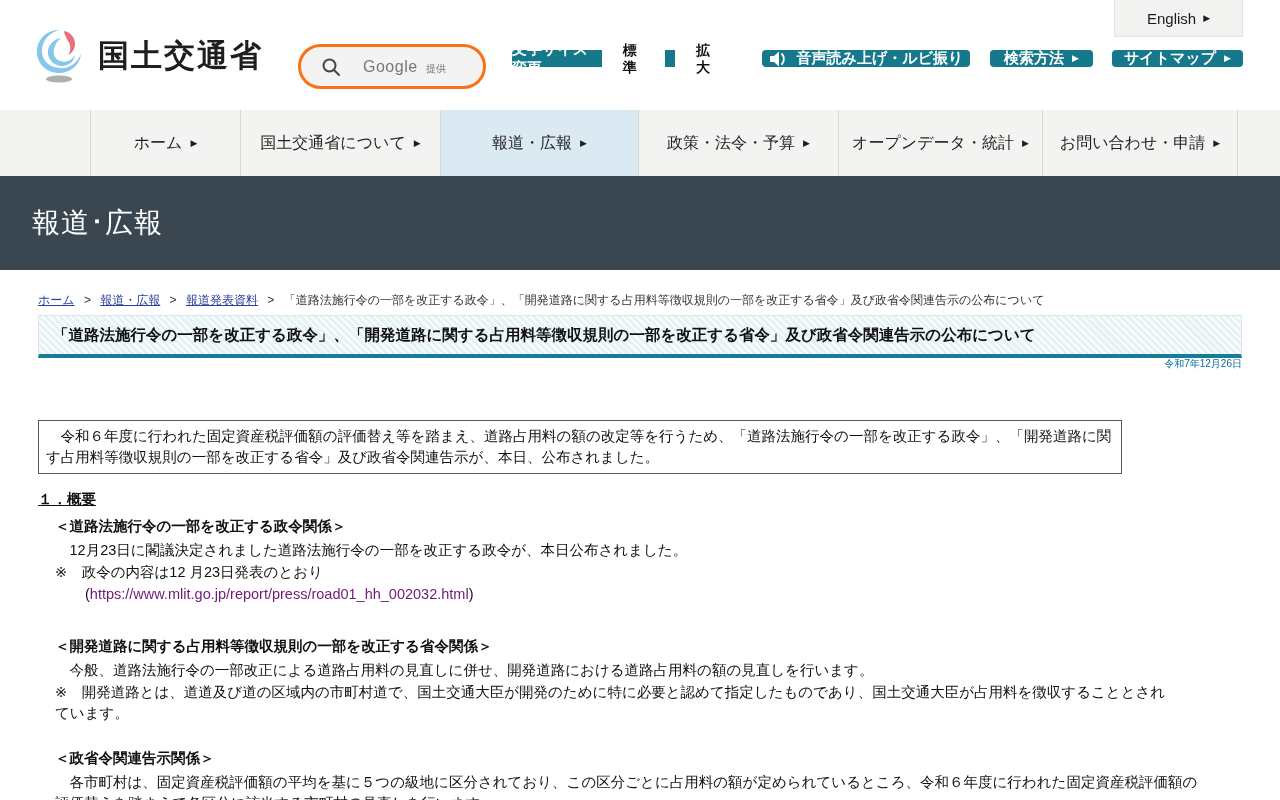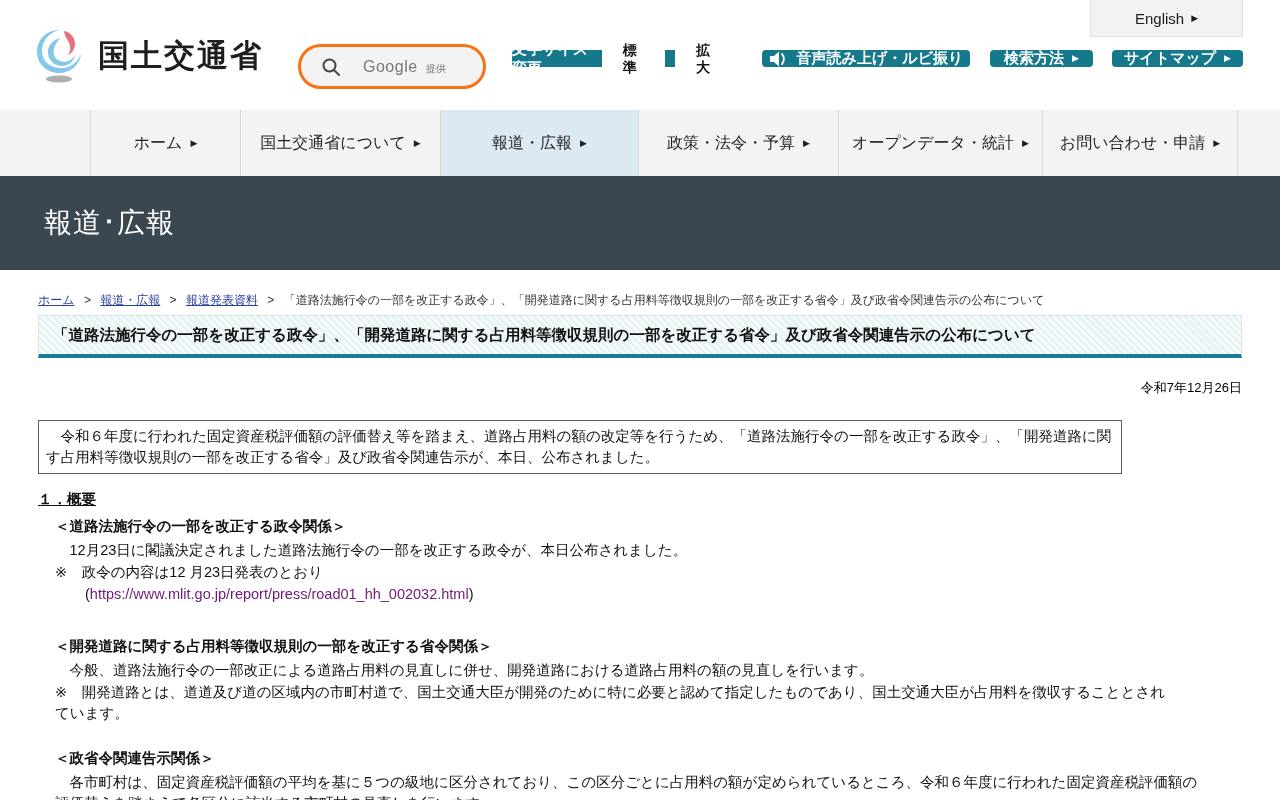--- a/index.html
+++ b/index.html
@@ -5,21 +5,21 @@
   * { box-sizing: border-box; margin: 0; padding: 0; }
   html,body { width:1280px; height:800px; }
   body {
     font-family: "Liberation Sans", "DejaVu Sans", sans-serif;
     background:#ffffff; color:#222; overflow:hidden; position:relative;
   }
 
   
   .top-header { position:relative; height:110px; background:#fff; }
   .english-btn {
-    position:absolute; top:0; right:37px; width:153px; height:37px;
+    position:absolute; top:0; right:37px; width:129px; height:37px;
     background:#f2f2f1; border:1px solid #e3e3e2; border-top:none;
     display:flex; align-items:center; justify-content:center; gap:7px;
     font-size:15px; color:#1b1b1b; cursor:pointer;
   }
   .tri { font-size:9px; color:#1b1b1b; line-height:1; }
   .teal-btn .tri, .tts-btn .tri { color:#fff; }
 
   .logo { position:absolute; left:34px; top:28px; display:flex; align-items:center; gap:12px; }
   .logo-text { font-size:31px; font-weight:bold; color:#1e1e1e; letter-spacing:2px; }
 
@@ -52,38 +52,38 @@
     font-size:16px; color:#1e1e1e; border-left:1px solid #d8d8d5; cursor:pointer;
   }
   .gnav-item:last-child { border-right:1px solid #d8d8d5; }
   .gnav-item.active { background:#dbe9f3; }
   .gnav .tri { color:#1e1e1e; }
   .w1{width:150px}.w2{width:200px}.w3{width:198px}.w4{width:200px}.w5{width:204px}.w6{width:196px}
 
   
   .banner {
     position:absolute; top:176px; left:0; width:1280px; height:94px;
-    background:#3a4750; color:#fff; display:flex; align-items:center; padding-left:44px;
+    background:#3a4750; color:#fff; display:flex; align-items:center; padding-left:32px;
     font-size:28px; letter-spacing:1px;
   }
 
   
   .breadcrumb { position:absolute; top:292px; left:38px; width:1204px; font-size:12px; color:#333; white-space:nowrap; }
   .breadcrumb a { color:#2a3f9d; text-decoration:underline; cursor:pointer; }
   .bc-sep { margin:0 6px; color:#333; }
 
   
   .article-title {
     position:absolute; top:315px; left:38px; width:1204px; min-height:41px;
     background:repeating-linear-gradient(45deg,#e7f2f4 0px,#e7f2f4 3px,#f9fdfd 3px,#f9fdfd 5px);
     border:1px solid #d8e8ec; border-bottom:4px solid #177d96;
     font-size:15.5px; font-weight:bold; color:#111;
     padding:10px 14px 9px 14px; line-height:1.2;
   }
-  .date-line { position:absolute; top:379px; left:38px; width:1204px; text-align:right; font-size:13px; color:#000000; }
+  .date-line { position:absolute; top:357px; left:38px; width:1204px; text-align:right; font-size:10px; color:#0369a1; }
 
   .summary-box {
     position:absolute; top:420px; left:38px; width:1084px;
     border:1px solid #595959; padding:5px 7px; font-size:14.5px; line-height:21px; color:#111;
   }
 
   .content { position:absolute; top:489px; left:38px; width:1160px; font-size:14.5px; color:#111; line-height:21px; }
   .sec-heading { font-weight:bold; text-decoration:underline; font-size:14.5px; }
   .sub { margin-left:17px; }
   .sub-heading { font-weight:bold; margin-top:16px; }

